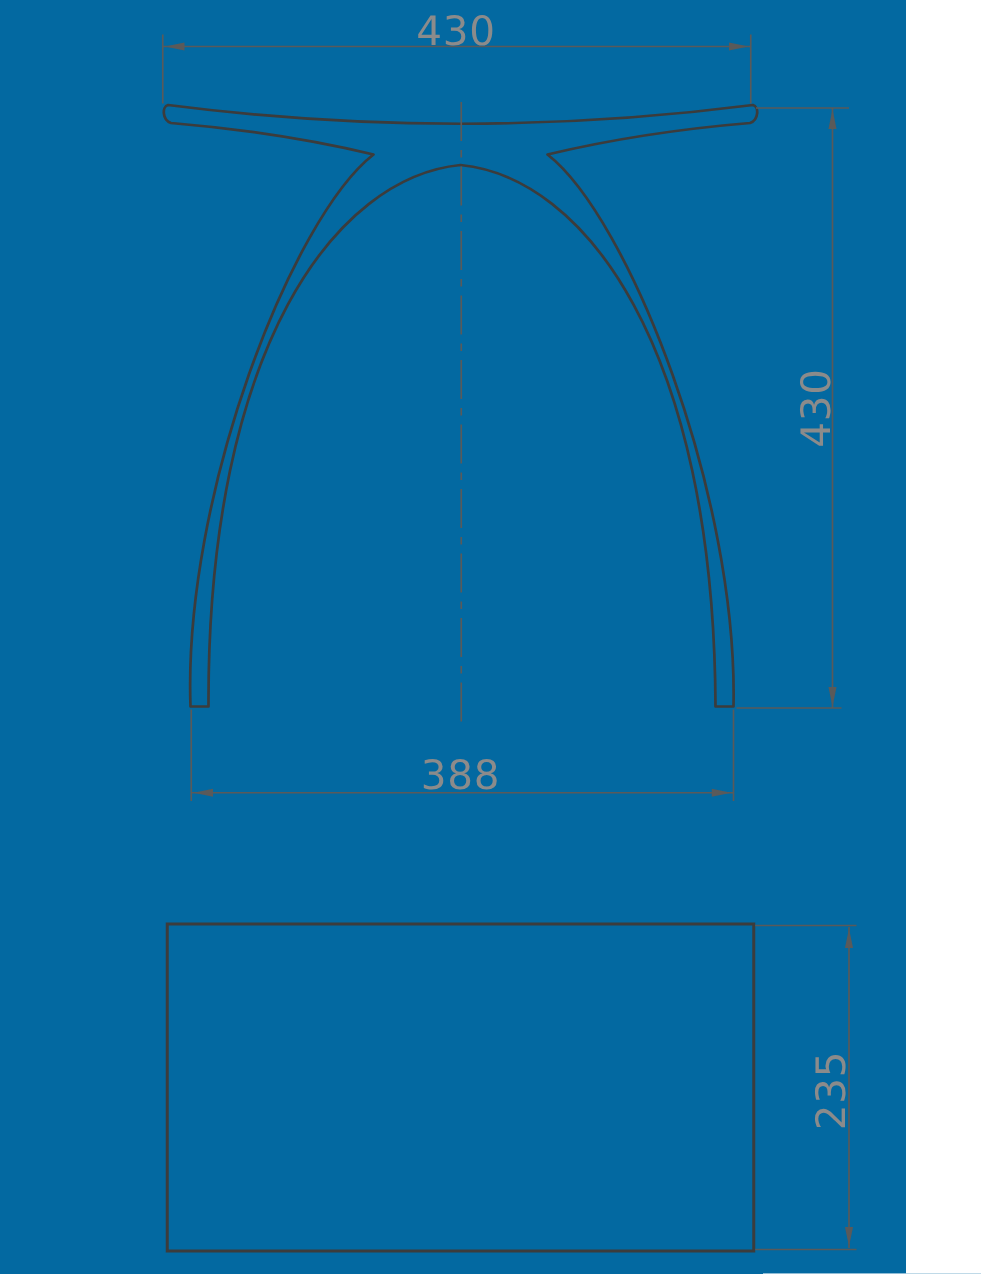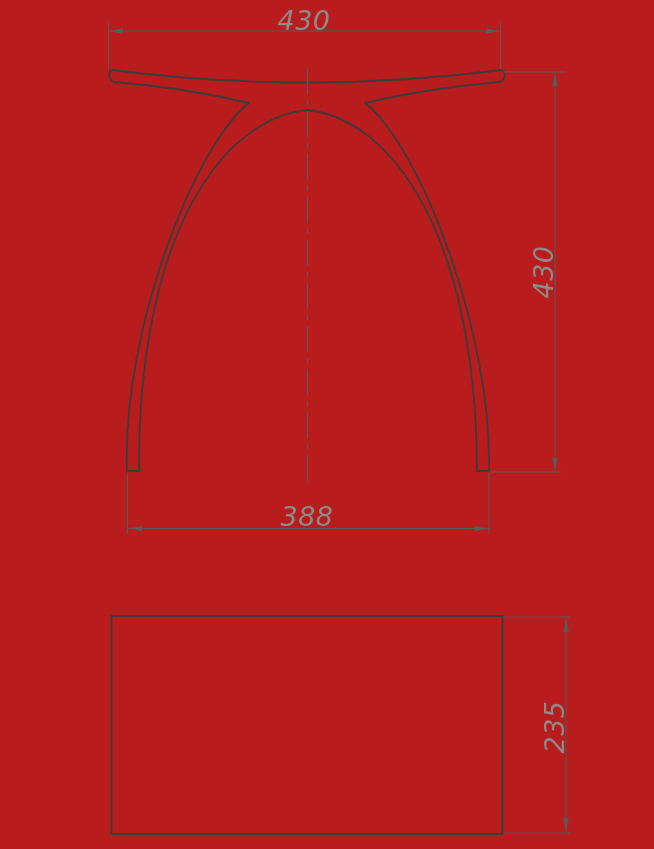--- a/index.html
+++ b/index.html
@@ -1,22 +1,21 @@
 <!DOCTYPE html>
 <html><head>
 <meta charset="utf-8">
 <style>
   html, body { margin: 0; padding: 0; background: #ffffff; }
   .sheet {
     position: relative;
-    width: 654px;
+    width: 604px;
     height: 849px;
-    background: #b91c1c;
+    background: #0369a1;
     overflow: hidden;
-    font-style: italic;
   }
   svg { display: block; }
   .outline   { fill: none; stroke-width: 1.8; stroke-linejoin: round; stroke-linecap: round; }
   .planline  { fill: none; stroke-width: 2; }
   .dimline   { fill: none; stroke-width: 1.1; }
   .centerline{ fill: none; stroke-width: 1.1; stroke-dasharray: 26 6 5 6; }
   .arrow     { stroke: none; }
   .dimtext   {
     font-family: "DejaVu Sans", "Liberation Sans", sans-serif;
     font-size: 27px;

